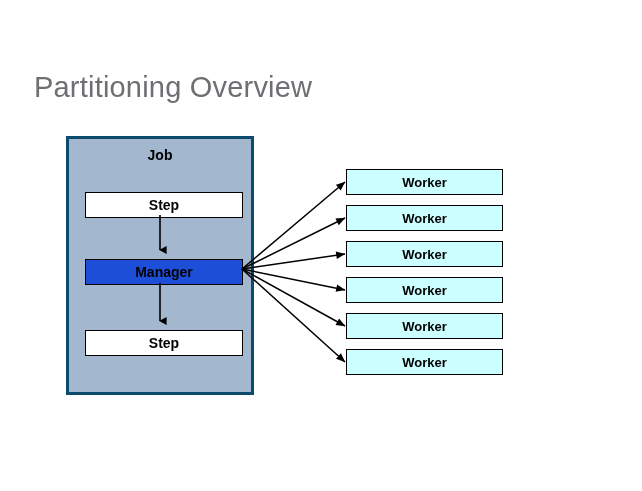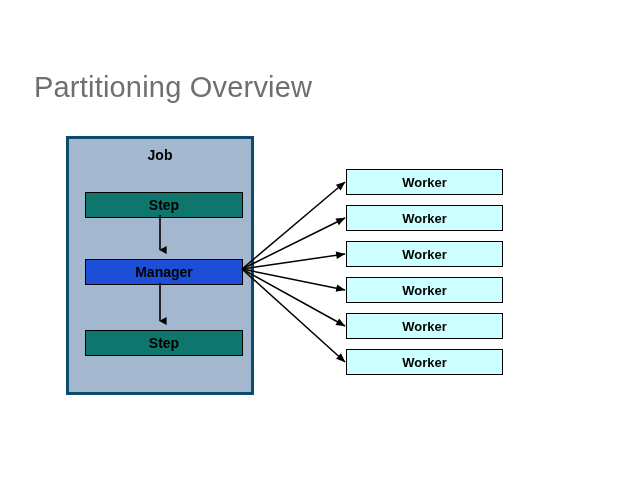--- a/index.html
+++ b/index.html
@@ -65,21 +65,21 @@
     height: 26px;
     border: 1px solid #000000;
     box-sizing: border-box;
     display: flex;
     align-items: center;
     justify-content: center;
     font-size: 14px;
     font-weight: bold;
     color: #000000;
   }
-  .step-box  { background: #0f766e; }
+  .step-box  { background: #ffffff; }
   .manager-box { background: #1d4ed8; }
 
   #step-top    { top: 53px; }
   #manager     { top: 120px; }
   #step-bottom { top: 191px; }
 
   
   .worker-box {
     position: absolute;
     left: 342px;

